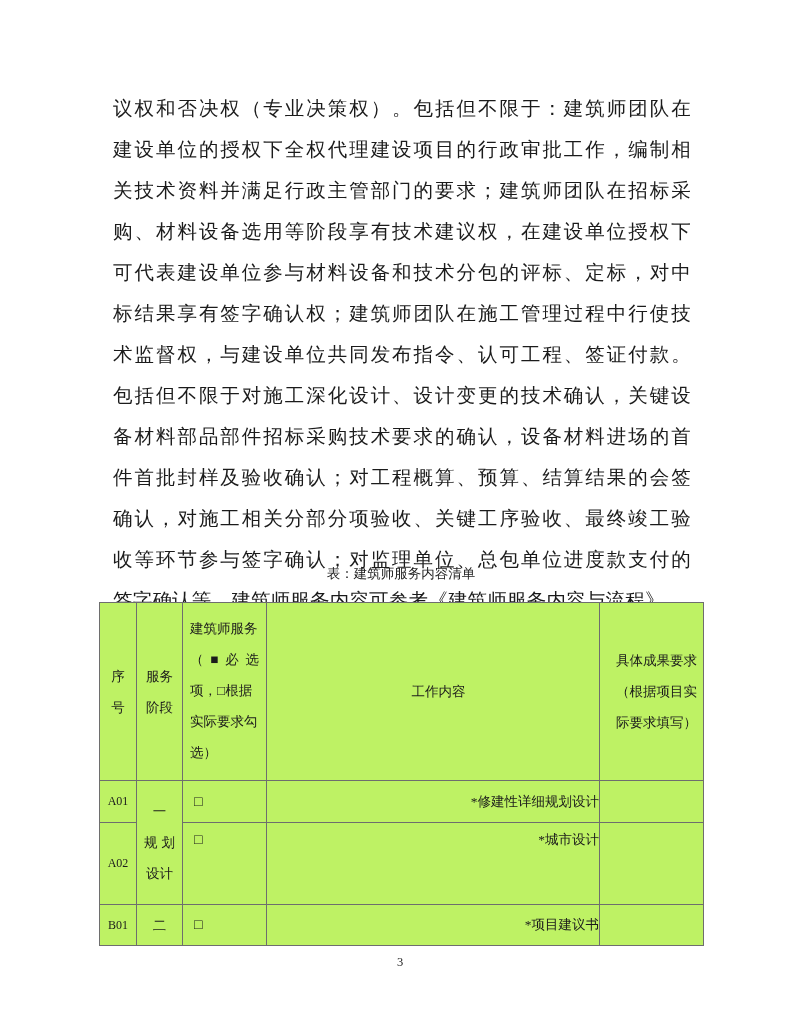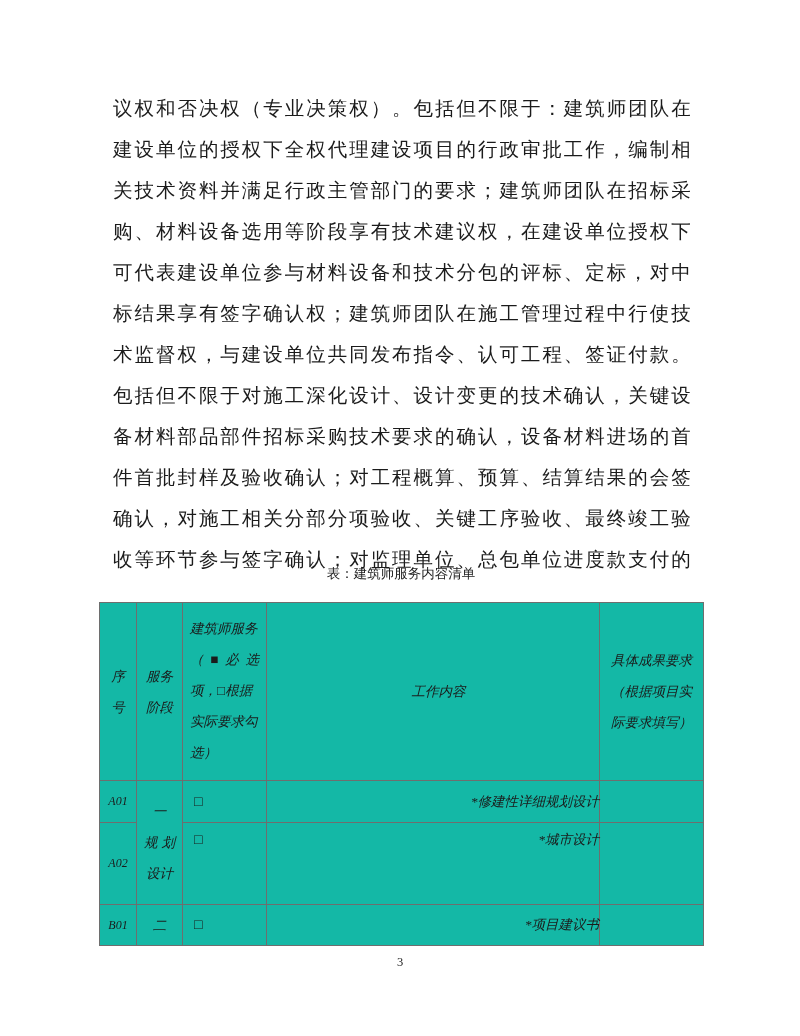--- a/index.html
+++ b/index.html
@@ -71,22 +71,21 @@
     width: 604px;
     border-collapse: collapse;
     table-layout: fixed;
     font-size: 13.5px;
     color: #1b1b1b;
   }
   .svc-table td {
     border: 1px solid #6e6e6e;
     padding: 0;
     vertical-align: middle;
-    background: #14b8a6;
-    font-style: italic;
+    background: #bef264;
   }
 
   col.c-seq   { width: 37px; }
   col.c-stage { width: 46px; }
   col.c-check { width: 84px; }
   col.c-work  { width: 333px; }
   col.c-out   { width: 104px; }
 
   
   .hdr-seq, .hdr-stage {
@@ -110,21 +109,21 @@
     display: flex;
     justify-content: space-between;
   }
   .hdr-work {
     padding-left: 11px !important;
     text-align: center;
   }
   .hdr-out {
     padding: 7px 6px !important;
     line-height: 31px;
-    text-align: center;
+    text-align: right;
   }
   .hdr-out .ln { display: block; height: 31px; }
 
   
   .cell-seq {
     text-align: center;
     font-family: "Liberation Serif", "DejaVu Serif", serif;
     font-size: 12px;
   }
   .cell-stage {
@@ -513,20 +512,21 @@
         <span>包</span>
         <span>单</span>
         <span>位</span>
         <span>进</span>
         <span>度</span>
         <span>款</span>
         <span>支</span>
         <span>付</span>
         <span>的</span>
       </div>
+    <div class="para-line last"><span>签字确认等。建筑师服务内容可参考《建筑师服务内容与流程》。</span></div>
   </div>
 
   <div class="table-caption">表：建筑师服务内容清单</div>
 
   <table class="svc-table">
     <colgroup>
       <col class="c-seq">
         <col class="c-stage">
         <col class="c-check">
         <col class="c-work">

